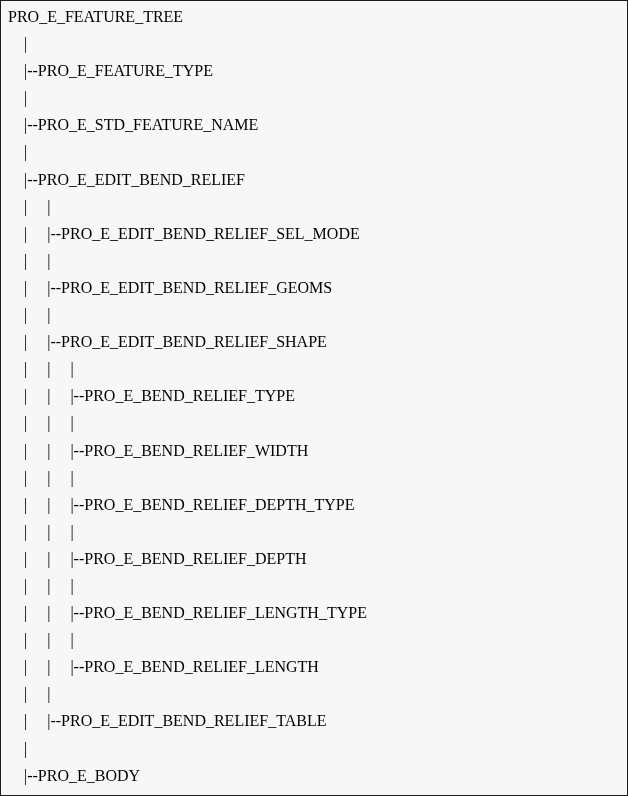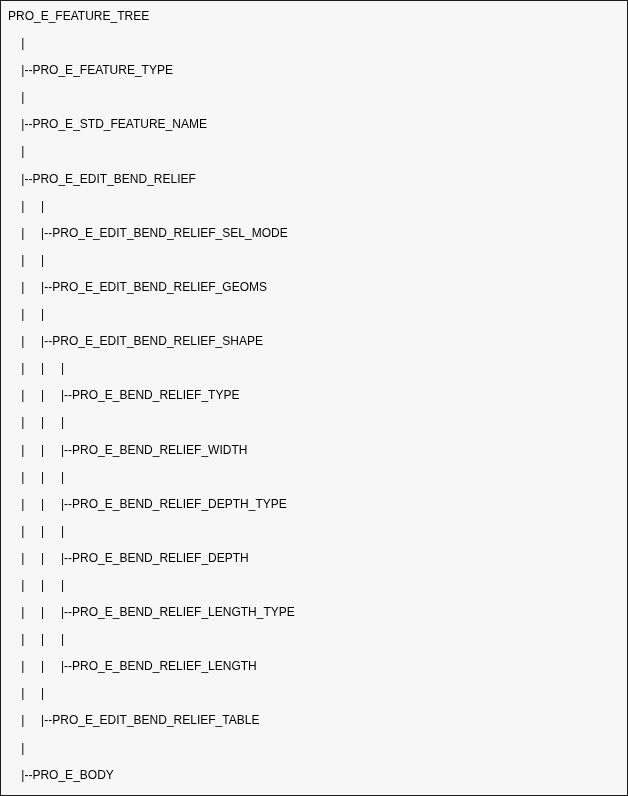--- a/index.html
+++ b/index.html
@@ -18,22 +18,22 @@
     border: 1px solid #1c1c1c;
     overflow: hidden;
   }
 
   #tree-listing {
     position: absolute;
     left: 7px;
     top: 2px;
     margin: 0;
     padding: 0;
-    font-family: Liberation Sans, sans-serif;
-    font-size: 12px;
+    font-family: Liberation Serif, serif;
+    font-size: 16px;
     line-height: 27.1px;
     letter-spacing: 0px;
     color: #000000;
     white-space: pre;
     -webkit-font-smoothing: none;
     font-weight: 400;
   }
 
   #tree-listing .tree-line {
     display: block;

